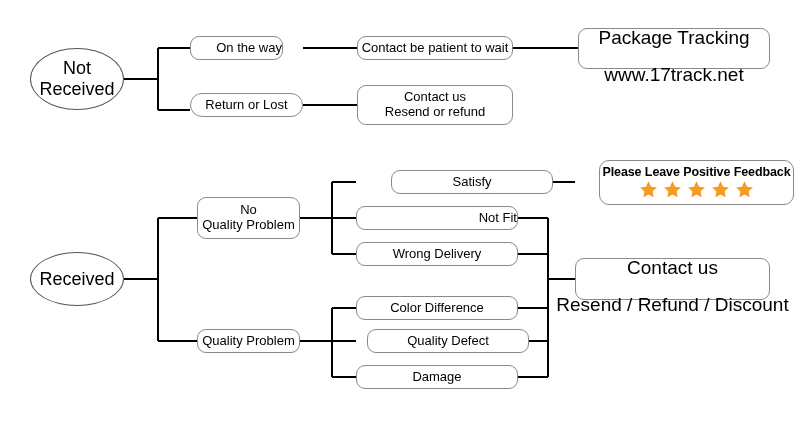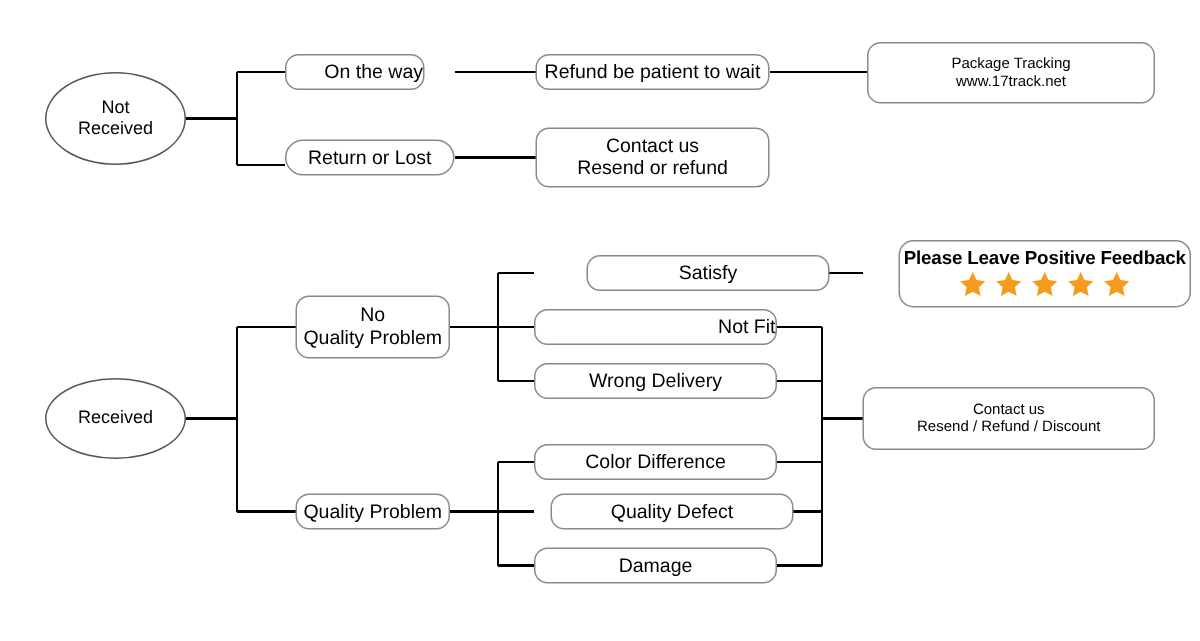--- a/index.html
+++ b/index.html
@@ -39,21 +39,21 @@
     justify-content: center;
     text-align: center;
     line-height: 1.15;
     font-size: 13px;
     color: #000;
     z-index: 2;
   }
   .node.term {
     border-radius: 50%;
     border: 1px solid #555;
-    font-size: 12px;
+    font-size: 18px;
   }
   .node .ln {
     display: block;
     white-space: nowrap;
   }
   .feedback {
     justify-content: flex-start;
     padding-top: 4px;
     border-radius: 10px;
     margin-left: 24px;
@@ -68,21 +68,21 @@
     margin-top: 1px;
     display: flex;
     gap: 5px;
     line-height: 1;
   }
   .stars .star {
     width: 19px;
     height: 19px;
     display: block;
   }
-  .big { font-size: 10px; }
+  .big { font-size: 19px; margin-top: 15px; }
 </style>
 </head>
 <body>
 
 <div id="canvas">
 
   <svg id="wires" viewBox="0 0 800 427" width="800" height="427" xmlns="http://www.w3.org/2000/svg">
     <g stroke="#000000" stroke-width="1.6" fill="none" shape-rendering="crispEdges">
 
       <path d="M124 79 H158"></path>
@@ -132,21 +132,21 @@
 
   <div class="node" style="left:190px; top:36px; width:93px; height:24px;align-items:flex-end;">
     <span class="ln">On the way</span>
   </div>
 
   <div class="node" style="left:190px; top:93px; width:113px; height:24px;border-radius:12px;">
     <span class="ln">Return or Lost</span>
   </div>
 
   <div class="node" style="left:357px; top:36px; width:156px; height:24px;">
-    <span class="ln">Refund be patient to wait</span>
+    <span class="ln">Contact be patient to wait</span>
   </div>
 
   <div class="node" style="left:357px; top:85px; width:156px; height:40px;">
     <span class="ln">Contact us</span>
     <span class="ln">Resend or refund</span>
   </div>
 
   <div class="node" style="left:578px; top:28px; width:192px; height:41px;">
     <span class="ln big">Package Tracking</span>
     <span class="ln big">www.17track.net</span>

